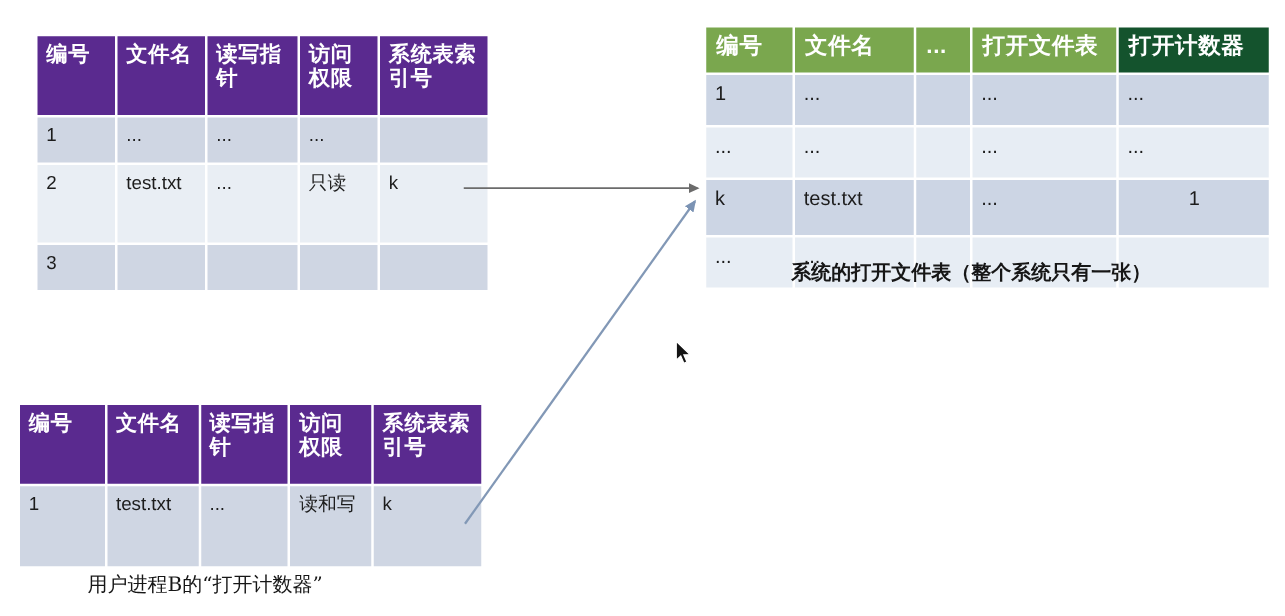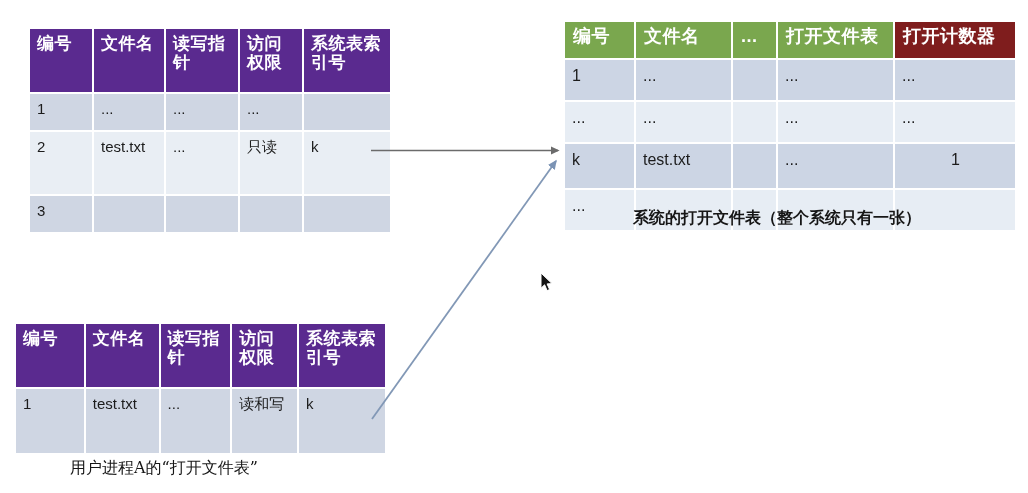--- a/index.html
+++ b/index.html
@@ -25,21 +25,21 @@
     color:#1c1c1c;font-size:15px;
   }
 
   
   .purple th{background:#5a2a8f;font-size:17px;}
   .purple td{background:#cfd6e3;}
   .purple tr.alt td{background:#e9eef4;}
 
   
   .green th{background:#7aa74e;font-size:18px;padding:4px 8px 6px 8px;}
-  .green th.redhead{background:#7f1d1d;}
+  .green th.redhead{background:#14532d;}
   .green td{background:#ccd5e4;font-size:16px;}
   .green tr.alt td{background:#e7edf4;}
   .green td.blank{background:#ccd5e4;}
   .green tr.alt td.blank{background:#e7edf4;}
 
   .cell-center{text-align:center;}
 
   
   .caption{
     position:absolute;
@@ -120,21 +120,21 @@
     <tbody>
       <tr>
         <td style="height:52px;">1</td>
         <td>test.txt</td>
         <td>...</td>
         <td>读和写</td>
         <td>k</td>
       </tr>
     </tbody>
   </table>
-  <div class="caption" style="left:70px;top:458px;">用户进程A的“打开文件表”</div>
+  <div class="caption" style="left:70px;top:458px;">用户进程B的“打开计数器”</div>
 
   <table class="tbl green" style="left:563px;top:20px;width:446px;">
     <colgroup>
       <col style="width:69px">
         <col style="width:95px">
         <col style="width:43px">
       <col style="width:115px">
         <col style="width:120px">
     </colgroup>
     <thead>

